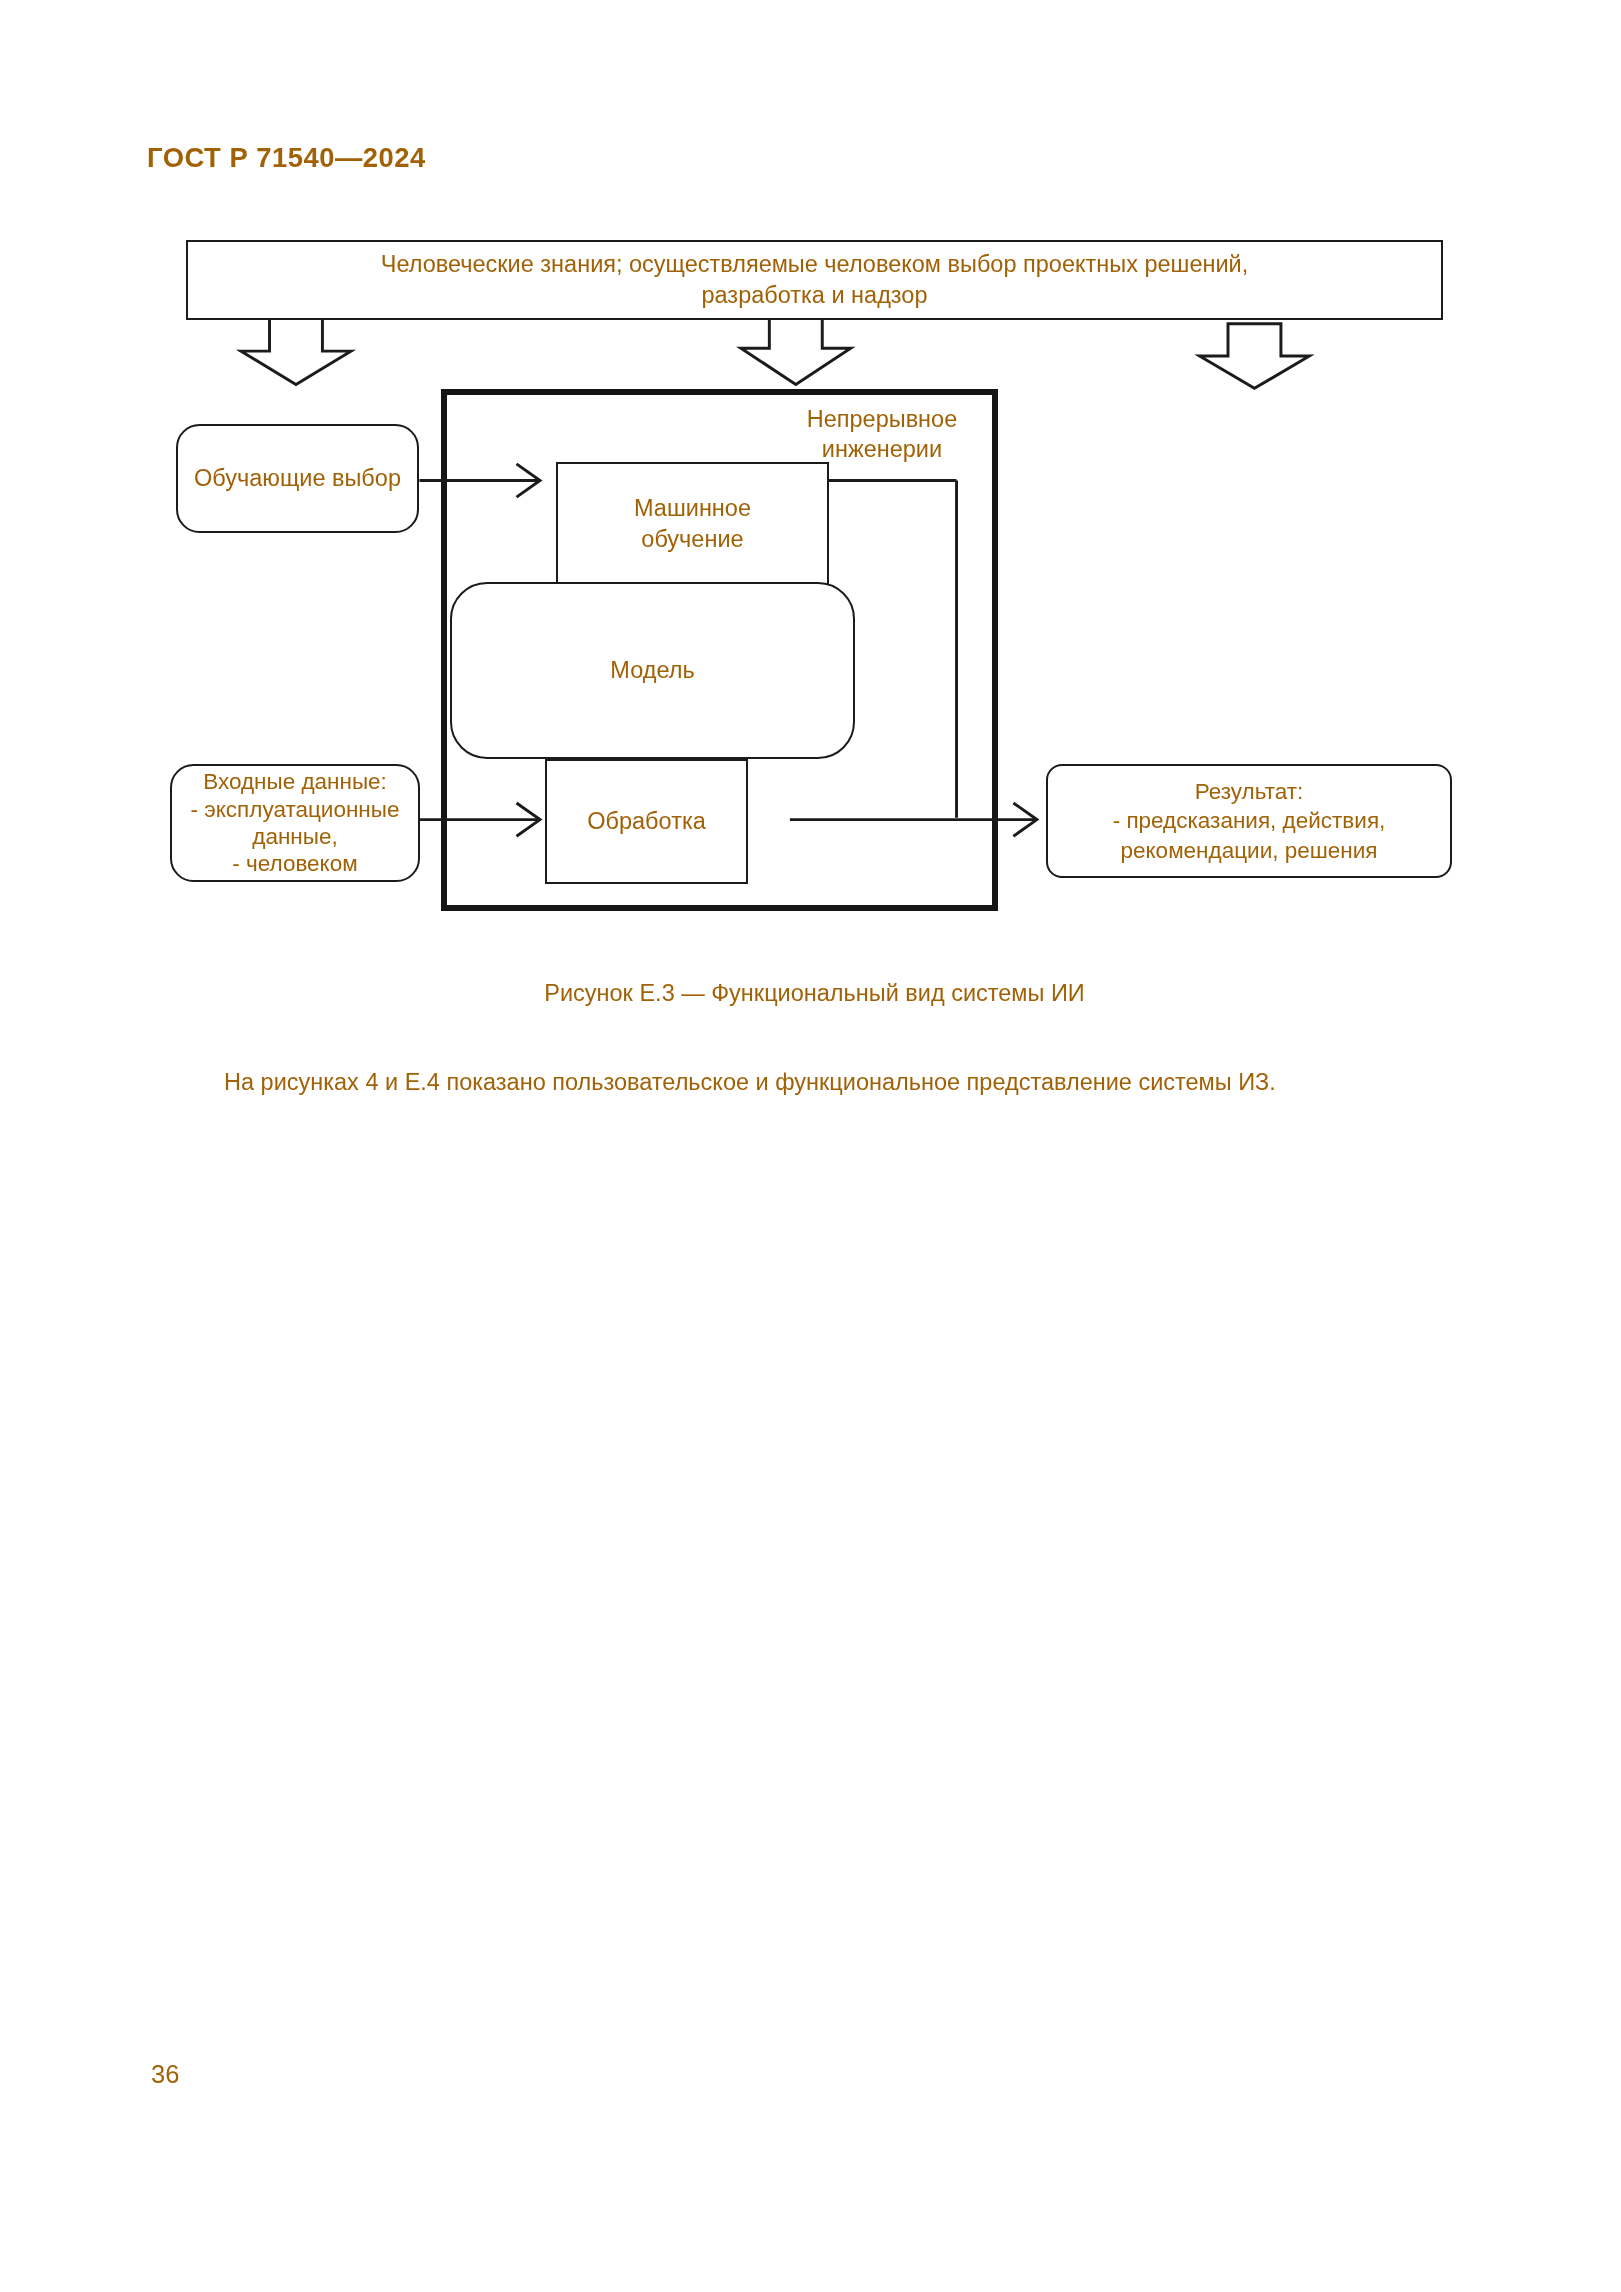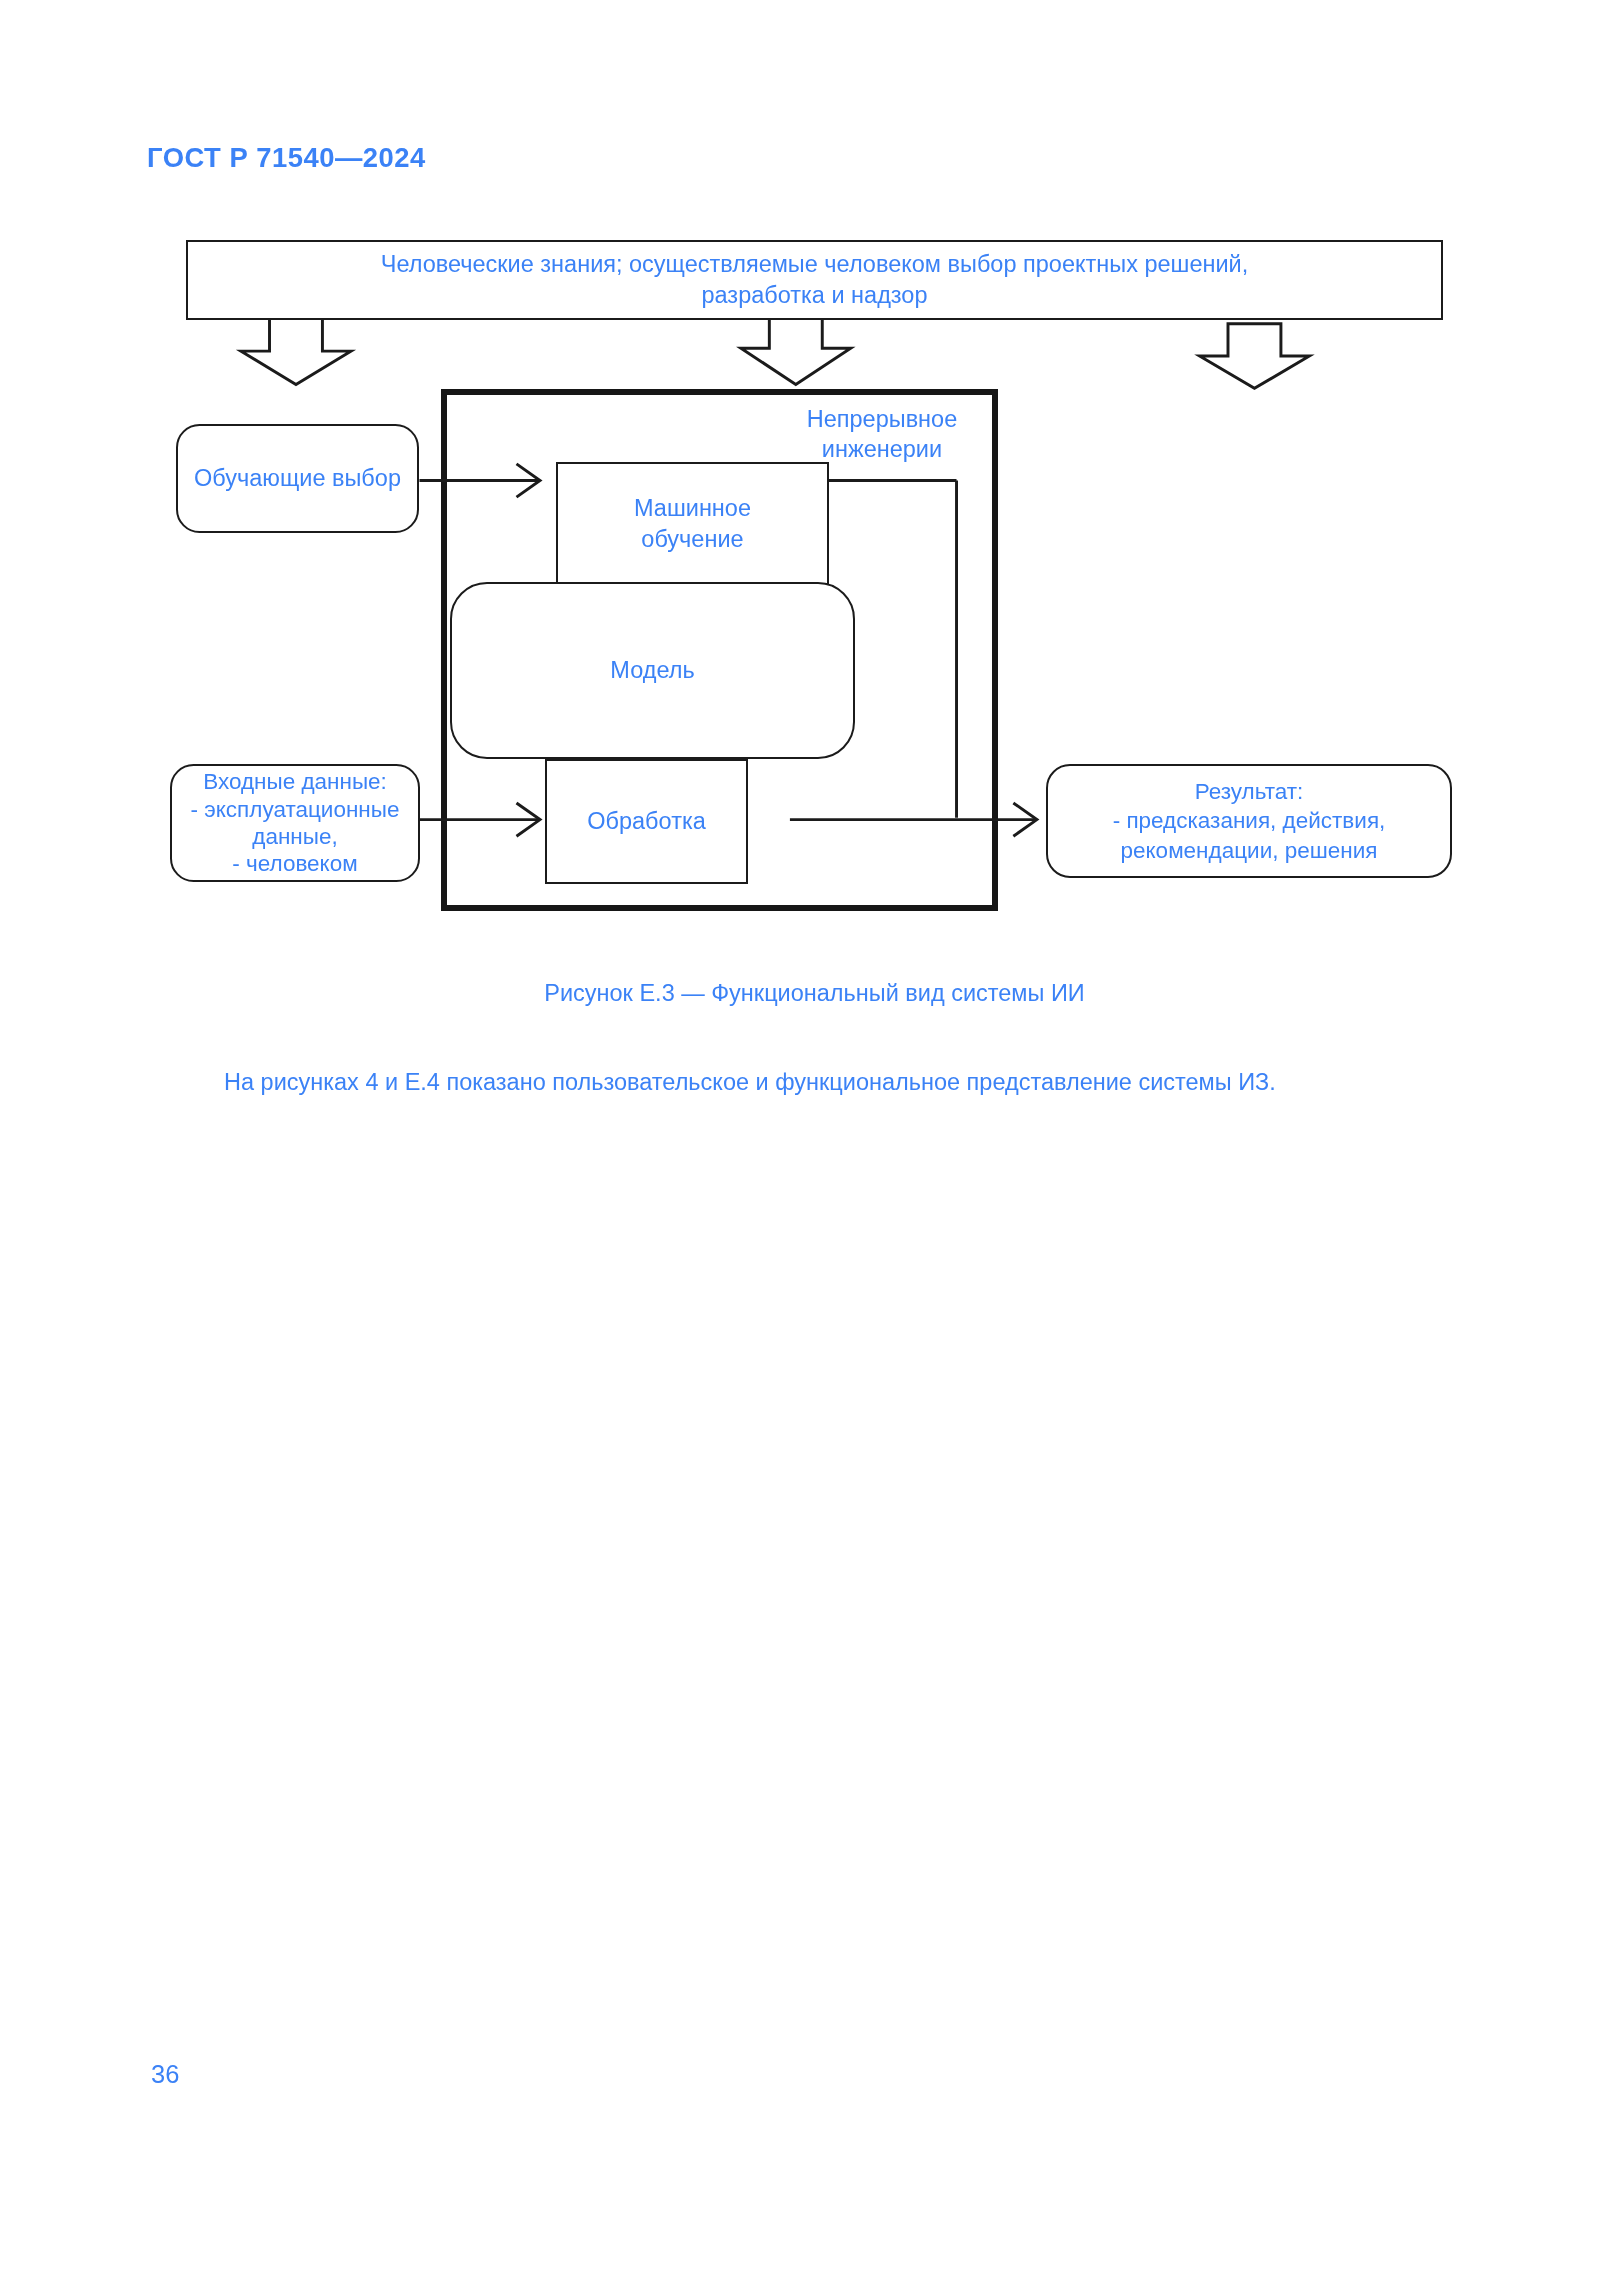--- a/index.html
+++ b/index.html
@@ -2,21 +2,21 @@
 <html><head>
 <meta charset="utf-8">
 <style>
   html, body { margin: 0; padding: 0; background: #9a9a9a; }
   .page {
     position: relative;
     width: 1621px;
     height: 2293px;
     background: #ffffff;
     font-family: "Liberation Sans", sans-serif;
-    color: #3b82f6;
+    color: #a16207;
     overflow: hidden;
   }
   .abs { position: absolute; box-sizing: border-box; }
 
   .doc-header {
     left: 147px; top 142px;
     top: 142px;
     font-size: 27.4px;
     font-weight: bold;
     letter-spacing: 0.5px;
@@ -124,21 +124,21 @@
 
     <div class="abs node" style="left:450px; top:582px; width:405px; height:177px; border-radius:37px;">Модель</div>
 
     <div class="abs node thin-border" style="left:545px; top:759px; width:203px; height:125px;">Обработка</div>
 
     <div class="abs node" style="left:170px; top:764px; width:250px; height:118px; border-radius:23.5px; font-size:22.5px; line-height:1.22;">Входные данные:
 - эксплуатационные
 данные,
 - человеком</div>
 
-    <div class="abs node" style="left:1046px; top:764px; width:406px; height:114px; border-radius:24px; font-size:22.5px; line-height:1.3;">Результат:
+    <div class="abs node" style="left:1046px; top:764px; width:406px; height:114px; border-radius:16px; font-size:22.5px; line-height:1.3;">Результат:
 - предсказания, действия,
 рекомендации, решения</div>
   </div>
 
   <div class="abs figure-caption">Рисунок Е.3 — Функциональный вид системы ИИ</div>
   <div class="abs section-body">На рисунках 4 и Е.4 показано пользовательское и функциональное представление системы ИЗ.</div>
 
   <div class="abs page-number">36</div>
 </div>
 

